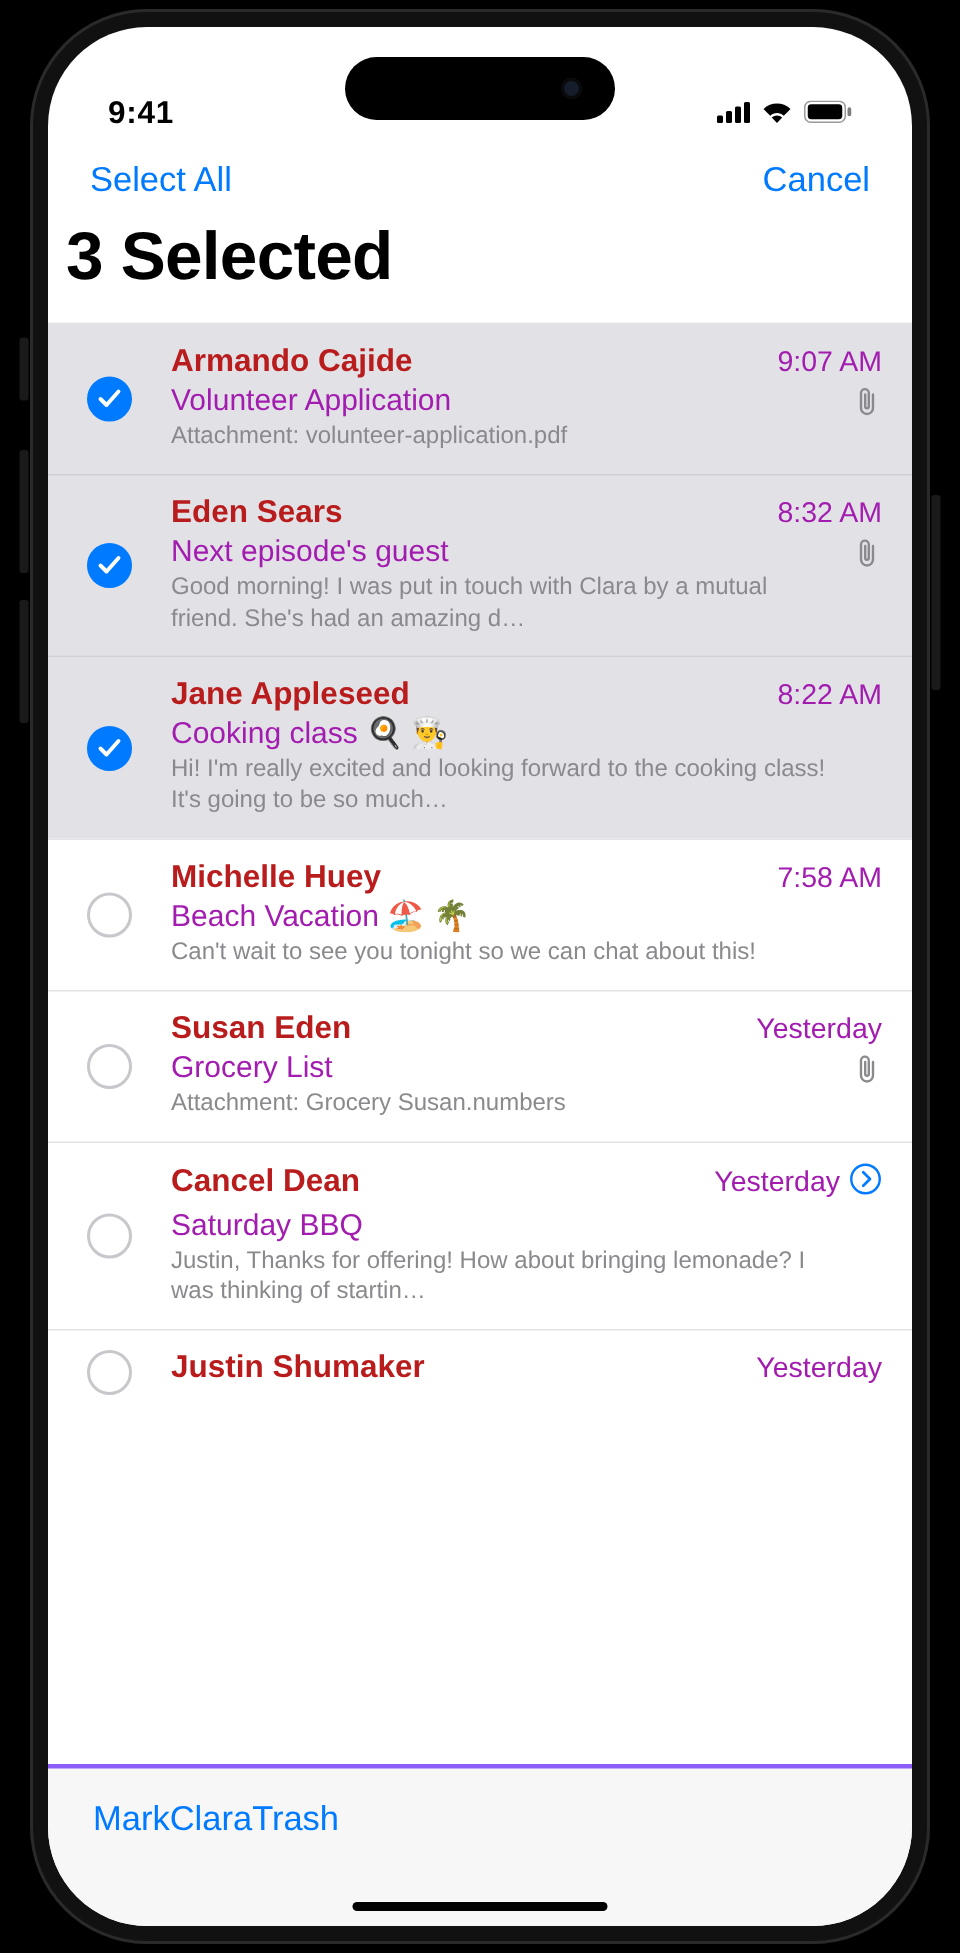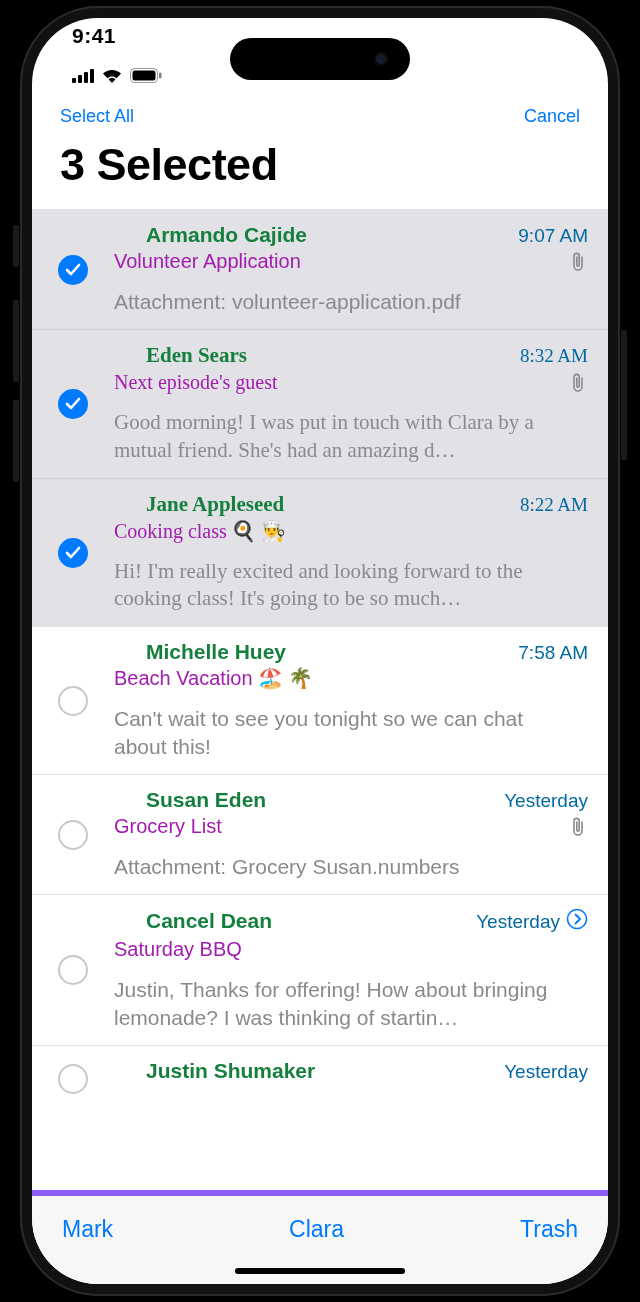--- a/index.html
+++ b/index.html
@@ -1,40 +1,40 @@
 <!DOCTYPE html>
 <html><head>
   <meta charset="utf-8">
   <style>
     * { margin:0; padding:0; box-sizing:border-box; -webkit-font-smoothing:antialiased; }
     body { background:#000; font-family:-apple-system,'SF Pro Text','Helvetica Neue',Arial,sans-serif; width:640px; height:1302px; position:relative; }
     .phone-frame { position:absolute; left:20px; top:6px; width:600px; height:1290px; border-radius:78px; background:#111; padding:12px; box-shadow:0 0 0 2px #2a2a2a inset; }
     .screen { width:100%; height:100%; border-radius:66px; background:#fff; overflow:hidden; position:relative; display:flex; flex-direction:column; }
     .notch { position:absolute; top:20px; left:50%; transform:translateX(-50%); width:180px; height:42px; background:#000; border-radius:22px; z-index:20; }
     .notch::after { content:""; position:absolute; right:22px; top:50%; transform:translateY(-50%); width:14px; height:14px; border-radius:50%; background:#151c2c; box-shadow:0 0 0 2px #0a0a0a inset; }
-    .status-bar { height:70px; display:flex; align-items:flex-start; justify-content:space-between; padding:6px 40px 0; font-weight:600; font-size:21px; letter-spacing:0.5px;flex-direction:column; }
+    .status-bar { height:70px; display:flex; align-items:flex-end; justify-content:space-between; padding:6px 40px 0; font-weight:600; font-size:21px; letter-spacing:0.5px; }
     .status-right { display:flex; align-items:center; gap:7px; }
     .nav-bar { display:flex; justify-content:space-between; padding:18px 28px 8px; }
-    .nav-btn { color:#007aff; font-size:18px; font-weight:400; }
-    .title { font-size:45px; font-weight:700; padding:4px 28px 18px; letter-spacing:-0.5px; }
+    .nav-btn { color:#007aff; font-size:23px; font-weight:400; }
+    .title { font-size:45px; font-weight:700; padding:4px 12px 18px; letter-spacing:-0.5px; }
     .list { flex:1; overflow:hidden; }
     .msg { display:flex; border-top:1px solid #e3e3e5; }
     .msg.sel { background:#e1e1e6; }
-    .msg.sel + .msg.sel { border-top-color:#cfcfd4;font-family:Liberation Serif, serif; }
+    .msg.sel + .msg.sel { border-top-color:#cfcfd4; }
     .ck { width:82px; display:flex; align-items:center; justify-content:center; flex-shrink:0; }
     .circle { width:30px; height:30px; border-radius:50%; border:2px solid #c7c7cc; }
     .circle.on { background:#007aff; border-color:#007aff; display:flex; align-items:center; justify-content:center; }
     .body { flex:1; padding:13px 20px 14px 0; min-width:0; }
     .row1 { display:flex; justify-content:space-between; align-items:baseline; gap:10px; }
-    .sender { font-size:21px; font-weight:600; color:#15803d; white-space:nowrap; overflow:hidden; text-overflow:ellipsis;margin-left:32px; }
-    .time { font-size:19px; color:#0369a1; white-space:nowrap; display:flex; align-items:center; gap:6px; }
+    .sender { font-size:21px; font-weight:600; color:#b91c1c; white-space:nowrap; overflow:hidden; text-overflow:ellipsis; }
+    .time { font-size:19px; color:#a21caf; white-space:nowrap; display:flex; align-items:center; gap:6px; }
     .row2 { display:flex; justify-content:space-between; align-items:flex-start; gap:8px; margin-top:1px; }
     .subj { font-size:20px; color:#a21caf; line-height:1.3; flex:1; min-width:0; }
-    .preview { font-size:21px; color:#8a8a8e; line-height:1.3; margin-top:14px; display:-webkit-box; -webkit-line-clamp:2; -webkit-box-orient:vertical; overflow:hidden; }
-    .toolbar { border-top:6px solid #8b5cf6; background:#f7f7f8; display:flex; justify-content:space-between; padding:20px 30px 0; height:94px; }
+    .preview { font-size:16px; color:#8a8a8e; line-height:1.3; margin-top:1px; display:-webkit-box; -webkit-line-clamp:2; -webkit-box-orient:vertical; overflow:hidden; }
+    .toolbar { border-top:3px solid #8b5cf6; background:#f7f7f8; display:flex; padding:20px 30px 0; height:108px; }
     .tb-btn { color:#007aff; font-size:23px; }
     .home-ind { position:absolute; bottom:10px; left:50%; transform:translateX(-50%); width:170px; height:6px; background:#000; border-radius:4px; z-index:5; }
     .side-btn { position:absolute; background:#1a1a1a; border-radius:2px; }
     .attach-col { width:20px; text-align:center; color:#8a8a8e; padding-top:3px; flex-shrink:0; }
   </style>
 </head>
 <body>
 
 <div class="side-btn" style="left:13px; top:225px; width:6px; height:42px;"></div>
 <div class="side-btn" style="left:13px; top:300px; width:6px; height:82px;"></div>

